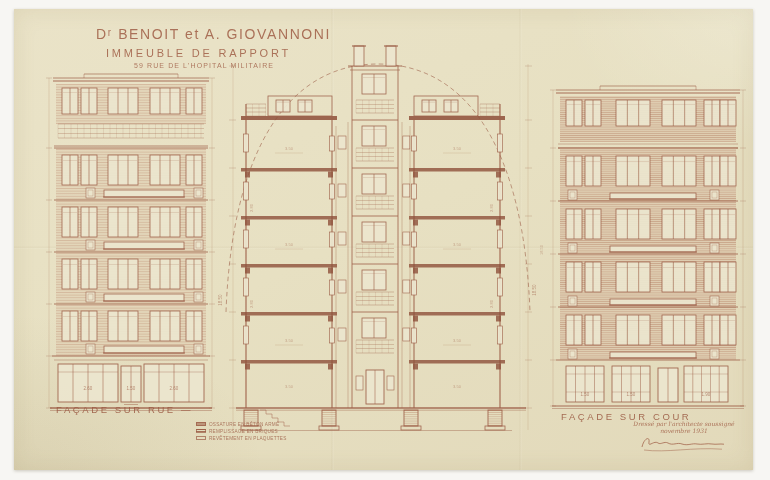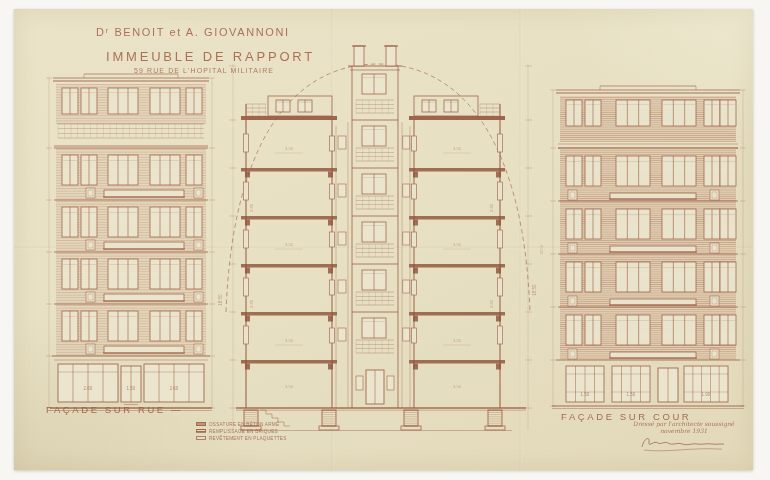--- a/index.html
+++ b/index.html
@@ -15,25 +15,25 @@
     background:
       radial-gradient(420px 260px at 0% 100%, rgba(120,100,55,.10), transparent 60%),
       radial-gradient(320px 220px at 100% 0%, rgba(255,255,250,.22), transparent 60%);
   }
   .crease-v{position:absolute;top:0;bottom:0;width:3px;pointer-events:none;
     background:linear-gradient(90deg,rgba(130,105,60,0),rgba(130,105,60,.09) 40%,rgba(255,255,245,.16) 60%,rgba(130,105,60,0));}
   .crease-h{position:absolute;left:0;right:0;height:3px;pointer-events:none;
     background:linear-gradient(180deg,rgba(130,105,60,0),rgba(130,105,60,.07) 45%,rgba(255,255,245,.14) 65%,rgba(130,105,60,0));}
   svg.drawing{position:absolute;left:0;top:0;opacity:.95}
   .title-block{position:absolute;left:96px;top:26px;color:#a05e46}
-  .title-l1{font-size:11px;letter-spacing:1.6px;opacity:.85;white-space:nowrap}
-  .title-l2{font-size:13px;letter-spacing:2.8px;margin:11px 0 0 10px;opacity:.85;white-space:nowrap}
+  .title-l1{font-size:14px;letter-spacing:1.6px;opacity:.85;white-space:nowrap}
+  .title-l2{font-size:11px;letter-spacing:2.8px;margin:5px 0 0 10px;opacity:.85;white-space:nowrap}
   .title-l3{font-size:7px;letter-spacing:1.1px;margin:3px 0 0 38px;opacity:.8;white-space:nowrap}
   .caption{position:absolute;color:#9b5b44;font-size:9.5px;letter-spacing:2.6px;opacity:.88;white-space:nowrap}
-  .caption-rue{left:46px;top:404px}
+  .caption-rue{left:56px;top:404px}
   .caption-cour{left:561px;top:411px}
   .legend{position:absolute;left:196px;top:420px;color:#9b5b44}
   .lrow{display:flex;align-items:center;gap:3px;height:7px}
   .sw{width:10px;height:4px;display:inline-block;flex:0 0 auto;border:0.5px solid rgba(155,91,68,.7)}
   .sw-beton{background:rgba(155,91,68,.55)}
   .sw-briques{background:repeating-linear-gradient(0deg,rgba(155,91,68,.85) 0,rgba(155,91,68,.85) .6px,transparent .6px,transparent 1.8px)}
   .sw-plaquettes{background:linear-gradient(90deg,transparent 45%,rgba(155,91,68,.7) 45%,rgba(155,91,68,.7) 55%,transparent 55%)}
   .ltext{font-size:6px;transform:scale(.78);transform-origin:left center;letter-spacing:.3px;opacity:.8;white-space:nowrap}
   .note{position:absolute;left:628px;top:420px;width:112px;text-align:center;color:#a2624a;
     font-family:"DejaVu Serif",serif;font-style:italic;font-size:6px;line-height:7px;opacity:.85}

